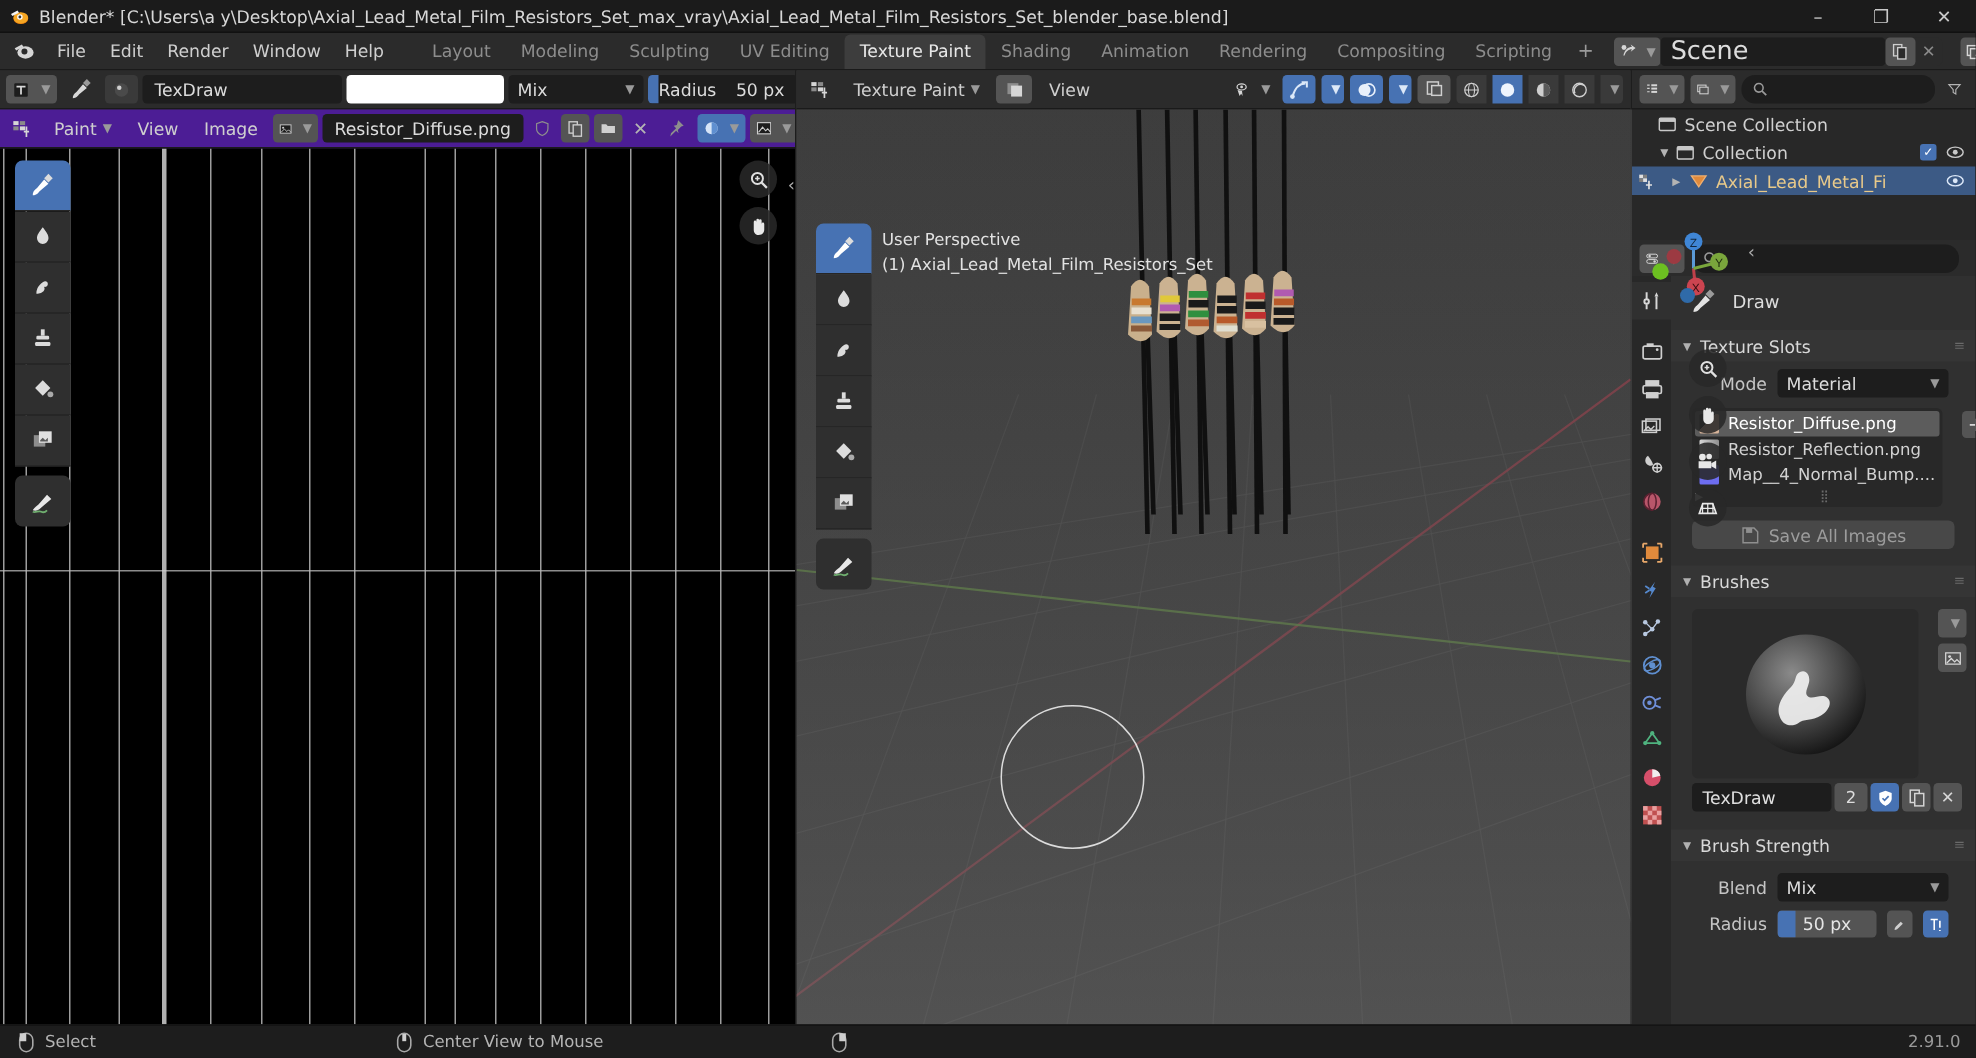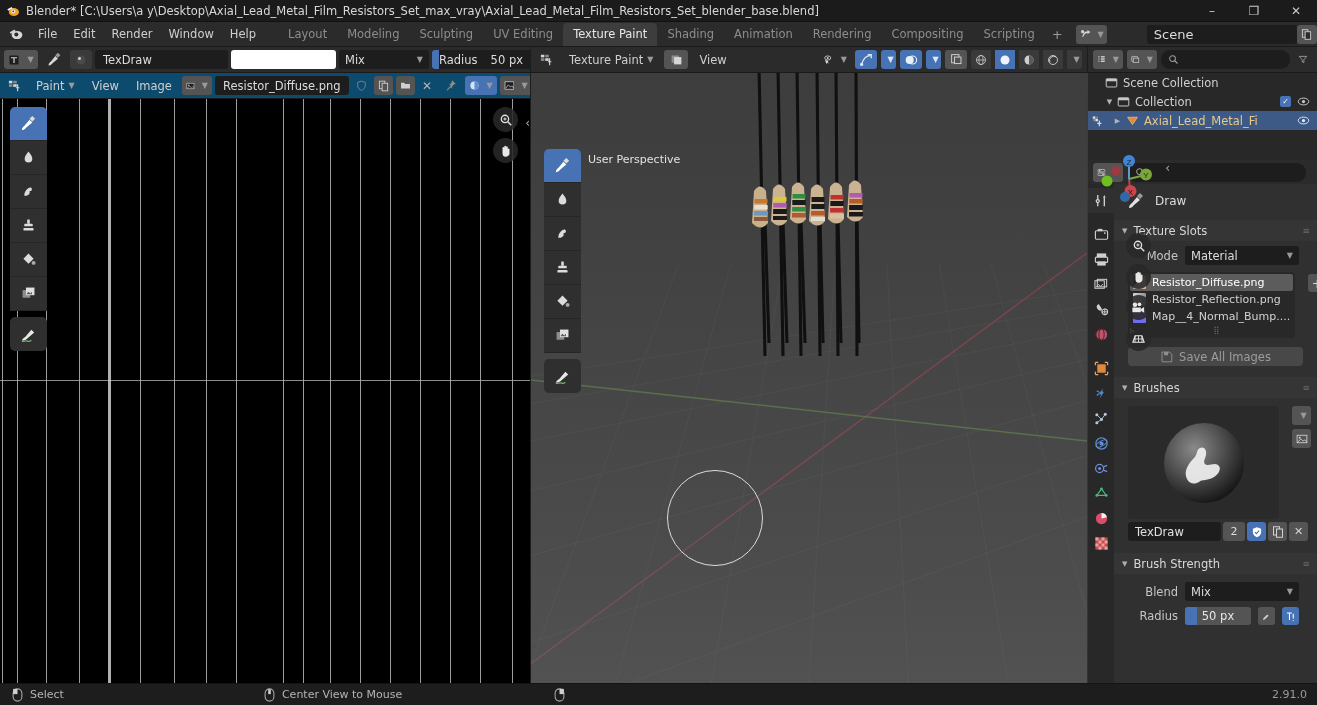--- a/index.html
+++ b/index.html
@@ -49,21 +49,21 @@
   .scene-box{
     display:flex; align-items:center; background:#2b2b2b; border-radius:4px;
     margin-left:6px; height:19px;
   }
   .id-btn{
     background:#545454; border-radius:3px; height:19px; display:flex; align-items:center;
     padding:0 3px; gap:2px;
   }
   .id-field{
     background:#1d1d1d; height:19px; min-width:150px; display:flex; align-items:center;
-    padding:0 7px; border-radius:3px; color:#dcdcdc; font-size:13px;margin-left:40px;
+    padding:0 7px; border-radius:3px; color:#dcdcdc; font-size:17px;
   }
   .id-sm{
     width:20px;height:19px;display:flex;align-items:center;justify-content:center;
     background:#545454;border-radius:3px;color:#cfcfcf;font-size:11px;
   }
   .id-x{ width:18px;height:19px;display:flex;align-items:center;justify-content:center;color:#8a8a8a;font-size:11px;}
 
   
   #main{ position:absolute; left:0; top:47px; width:1317px; height:636px; }
 
@@ -345,21 +345,21 @@
         <span class="chev">▼</span>
       </div>
       <div class="slider" style="width:100px">
         <div class="fill" style="width:7%"></div>
         <span class="lbl">Radius</span>
         <span class="val">50 px</span>
       </div>
 
     </div>
 
-    <div class="ed-header" style="background:#0c4a6e">
+    <div class="ed-header" style="background:#4c1d95">
       <div class="hdr-btn" style="background:transparent;width:22px">
         <svg width="14" height="14" viewBox="0 0 16 16">
           <rect x="1" y="2" width="4" height="3" fill="#d6d6d6"></rect>
             <rect x="6" y="2" width="4" height="3" fill="#8a8a8a"></rect>
           <rect x="1" y="6" width="4" height="3" fill="#8a8a8a"></rect>
             <rect x="6" y="6" width="4" height="3" fill="#d6d6d6"></rect>
           <path d="M11 6v8M9 10h4" stroke="#d6d6d6" stroke-width="1.3"></path>
         </svg>
       </div>
       <div class="hdr-menu">
@@ -674,20 +674,21 @@
           <path d="M318 112 q6 -9 12 0 l2 32 q-7 9 -16 0 z" fill="#cbb291"></path>
           <rect x="318.5" y="120" width="13" height="4.5" fill="#b05ab0"></rect>
           <rect x="318.3" y="126" width="13.4" height="4.5" fill="#b85a2a"></rect>
           <rect x="318.1" y="132" width="13.8" height="5" fill="#1a1a1a"></rect>
           <rect x="318" y="139" width="14" height="4.5" fill="#1a1a1a"></rect>
         </g>
       </svg>
 
       <div class="vp-text">
         <div>User Perspective</div>
+        <div>(1) Axial_Lead_Metal_Film_Resistors_Set</div>
       </div>
 
       <div class="vp-toolbar">
         <div class="tb-btn active">
           <svg width="19" height="19" viewBox="0 0 20 20">
               <path d="M3 17c0-3 2-4 3-5l5-6 3 3-6 5c-1 1-2 3-5 3z" fill="#fff"></path>
               <path d="M11 5l3-3 3 3-3 3z" fill="#dcdcdc"></path>
             </svg>
         </div>
         <div class="tb-btn">

